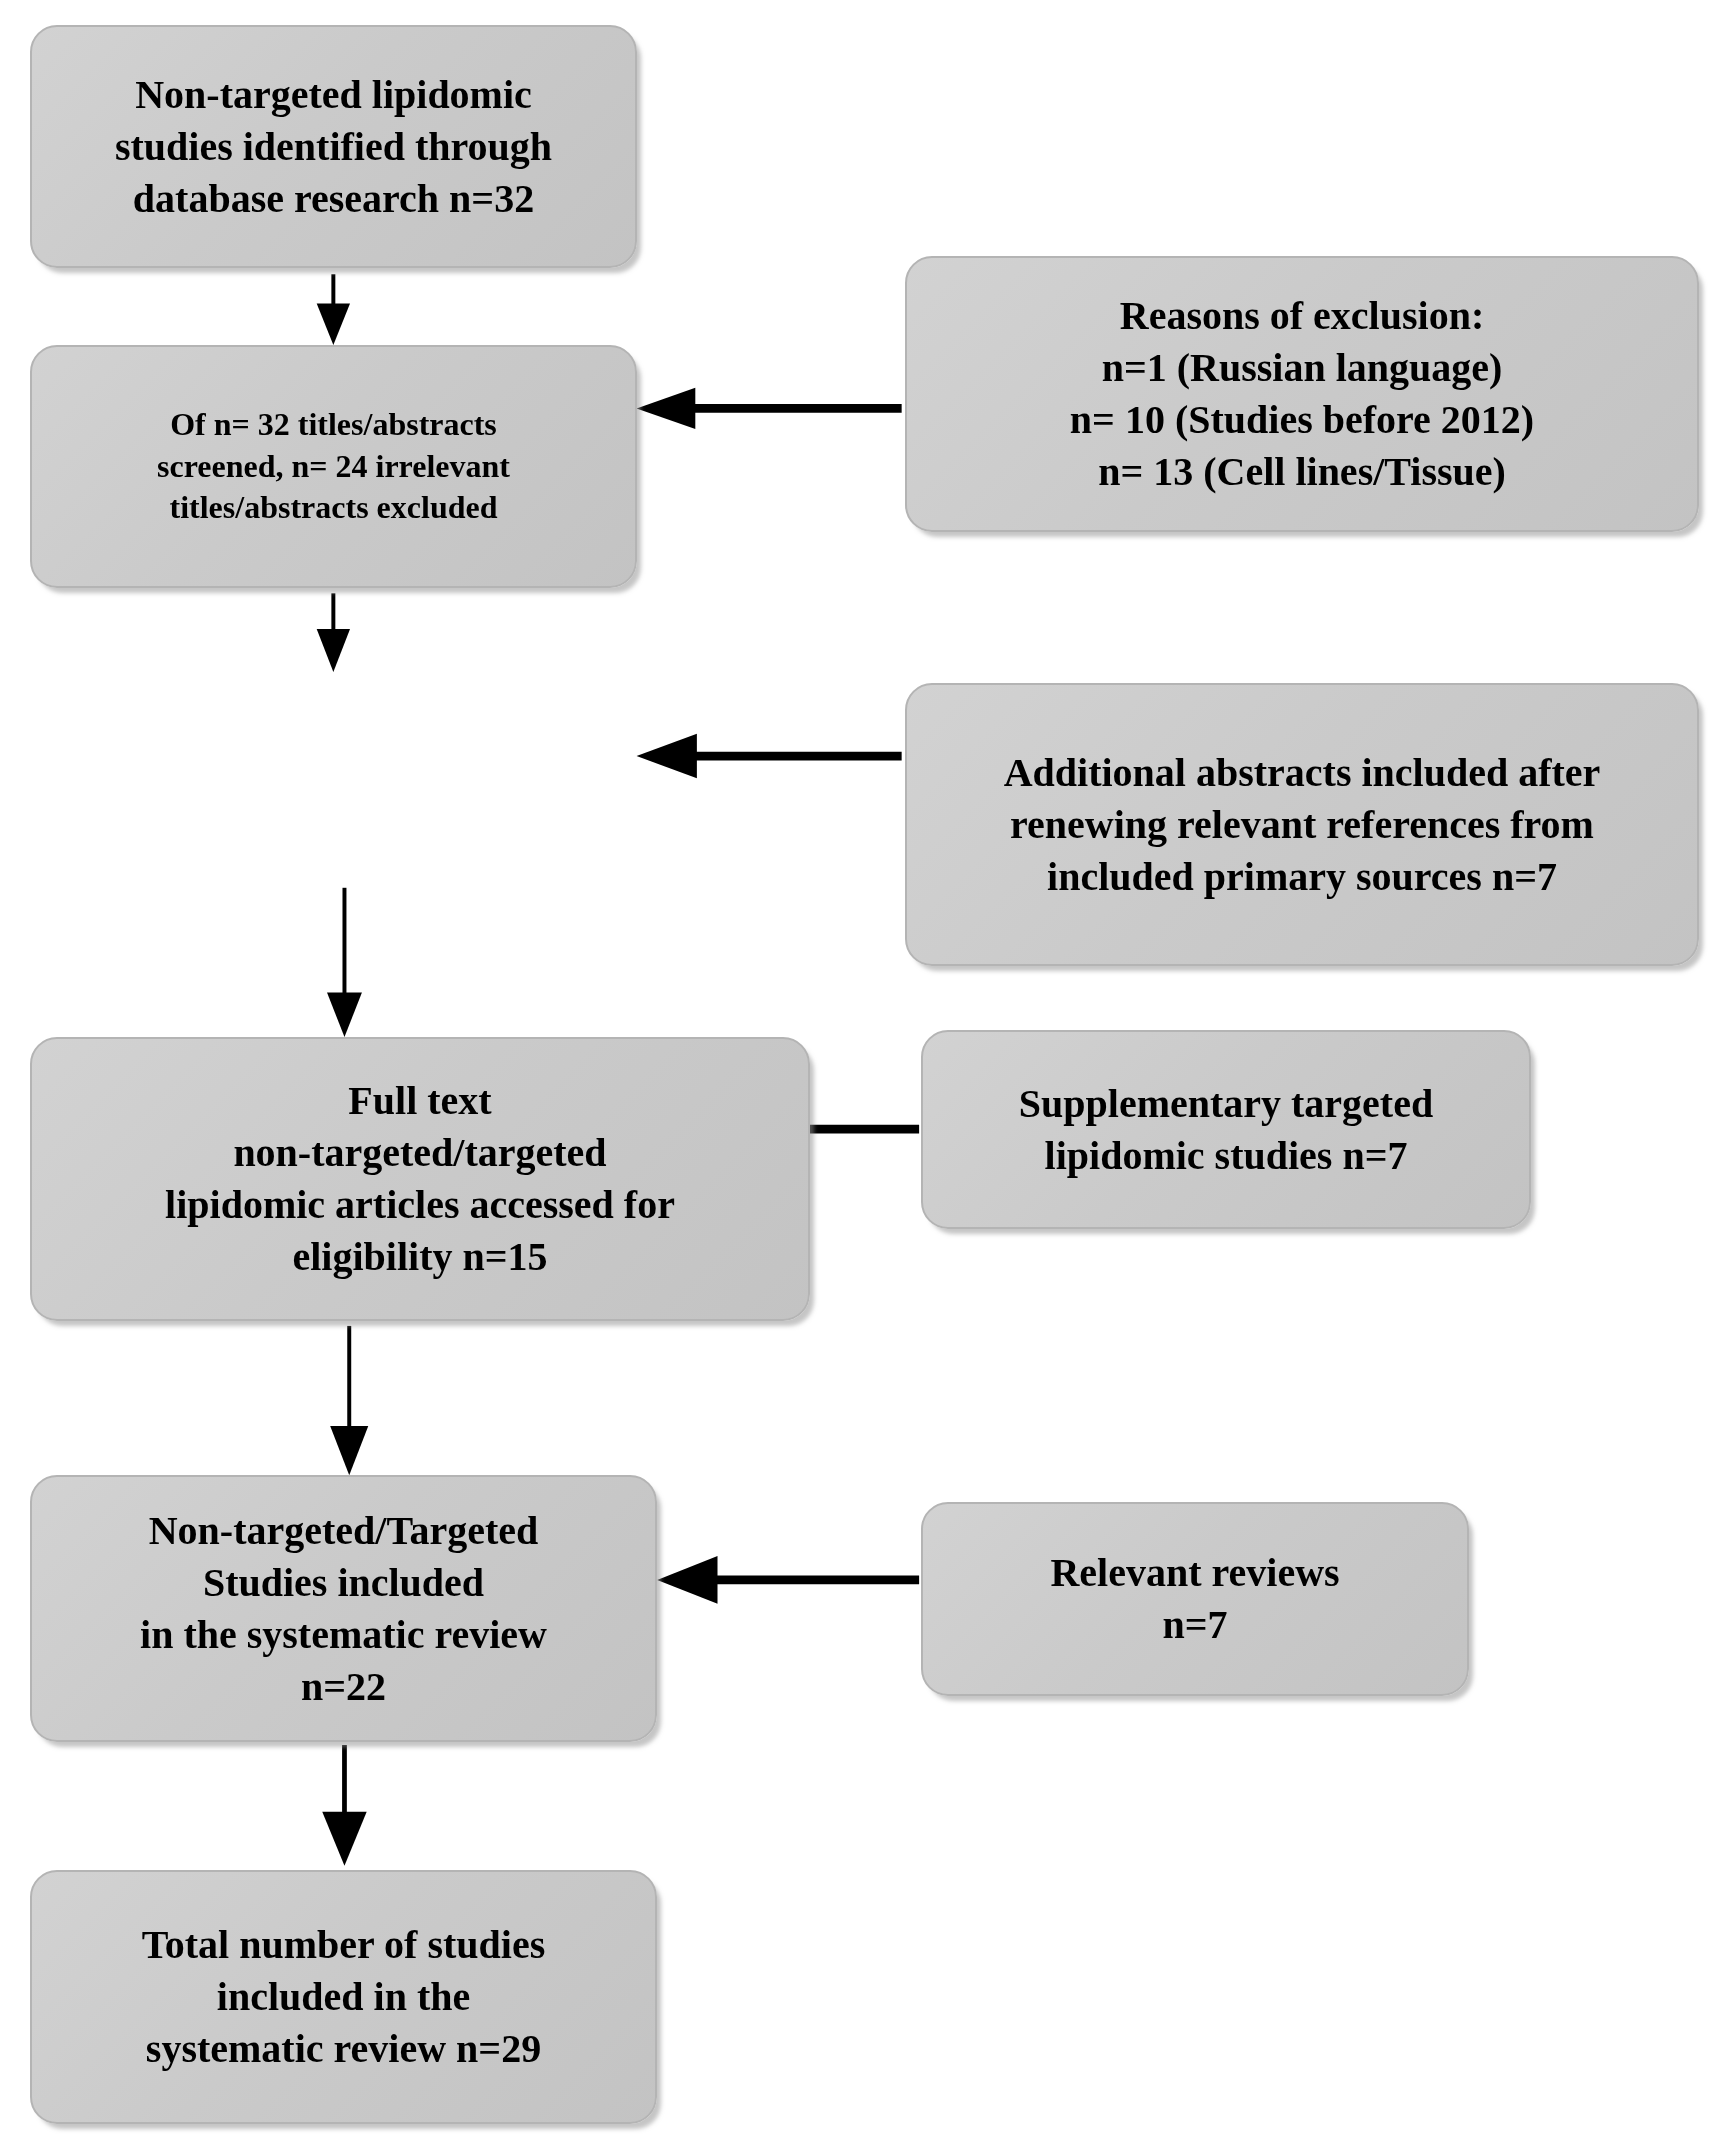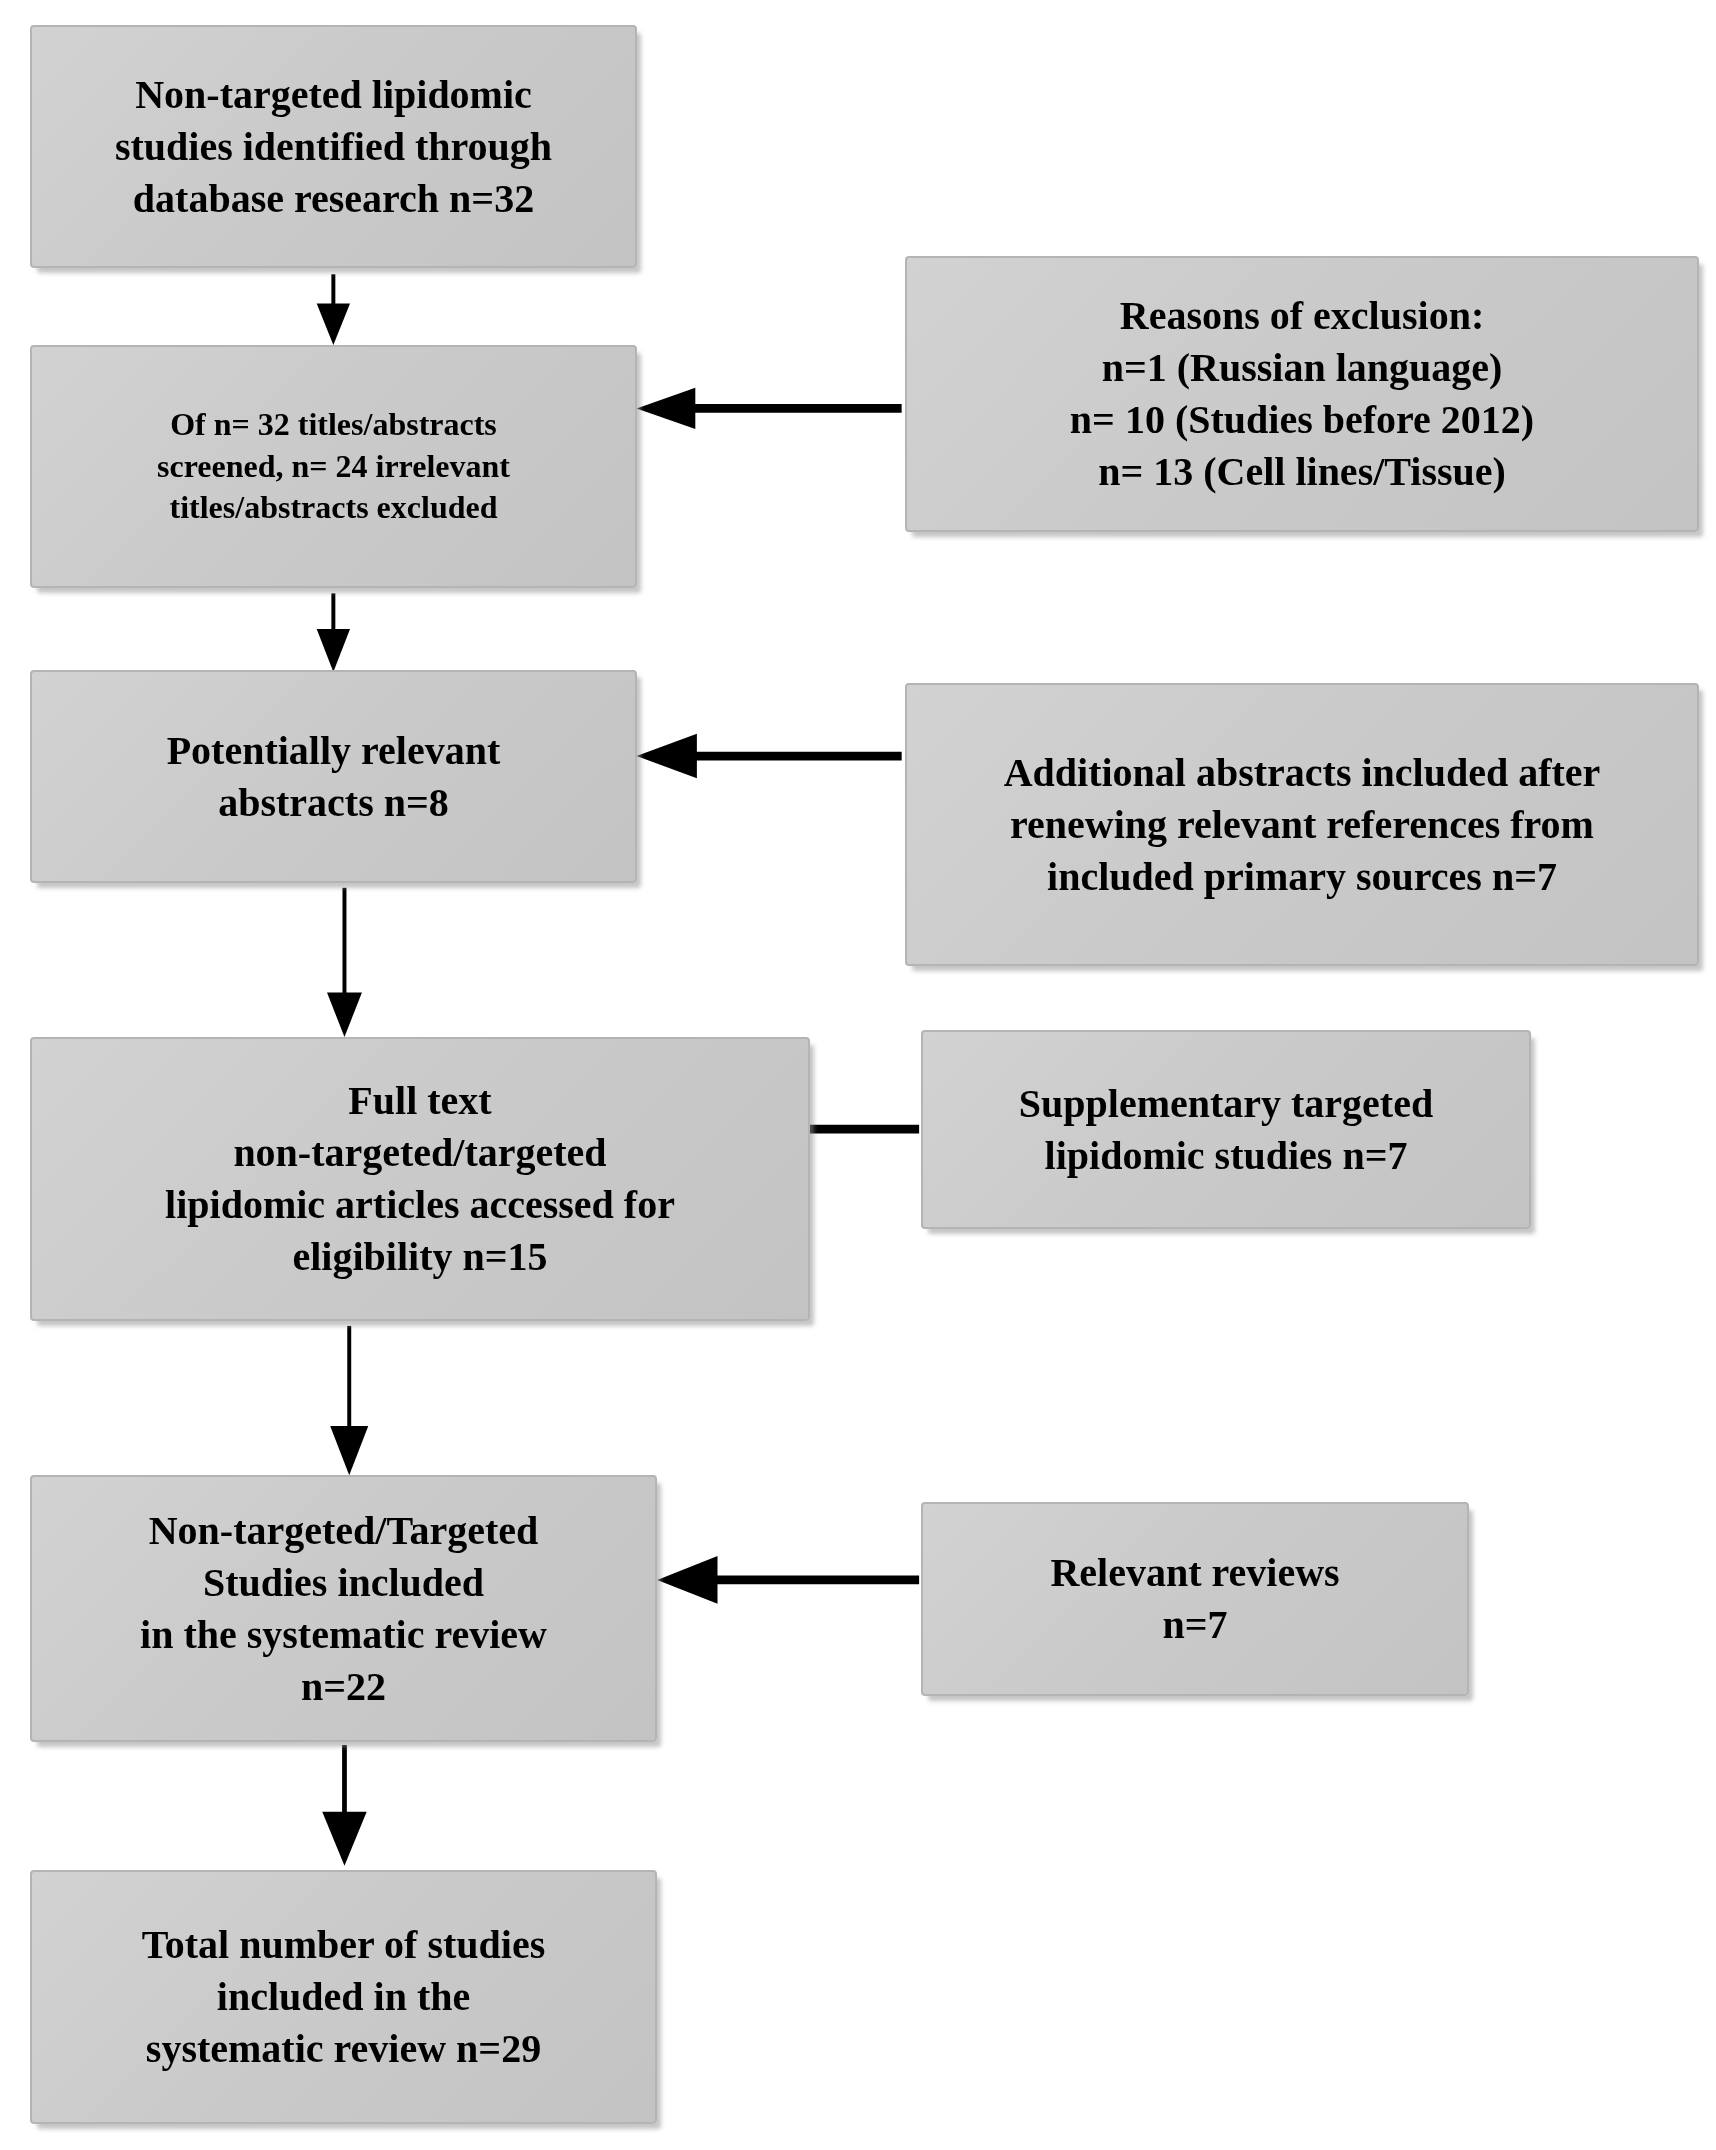--- a/index.html
+++ b/index.html
@@ -15,21 +15,21 @@
     width: 1716px;
     height: 2151px;
     background: #ffffff;
     overflow: hidden;
   }
   .node {
     position: absolute;
     box-sizing: border-box;
     background: linear-gradient(135deg, #d2d2d2 0%, #cacaca 45%, #c3c3c3 100%);
     border: 2.4px solid #b4b4b4;
-    border-radius: 4px;
+    border-radius: 27px;
     box-shadow: 5.6px 6.4px 4px -1.6px rgba(150,150,150,0.55);
     display: flex;
     align-items: center;
     justify-content: center;
     text-align: center;
     color: #000000;
     font-weight: bold;
     line-height: 1.30;
     padding: 8px 14.3px;
   }
@@ -118,24 +118,20 @@
 studies identified through
 database research n=32</span>
   </div>
 
   <div class="node" id="node-screened">
     <span class="node-text">Of n= 32 titles/abstracts
 screened, n= 24 irrelevant
 titles/abstracts excluded</span>
   </div>
 
-  <div class="node" id="node-potential">
-    <span class="node-text">Potentially relevant
-abstracts n=8</span>
-  </div>
 
   <div class="node" id="node-fulltext">
     <span class="node-text">Full text
 non-targeted/targeted
 lipidomic articles accessed for
 eligibility n=15</span>
   </div>
 
   <div class="node" id="node-included">
     <span class="node-text">Non-targeted/Targeted

